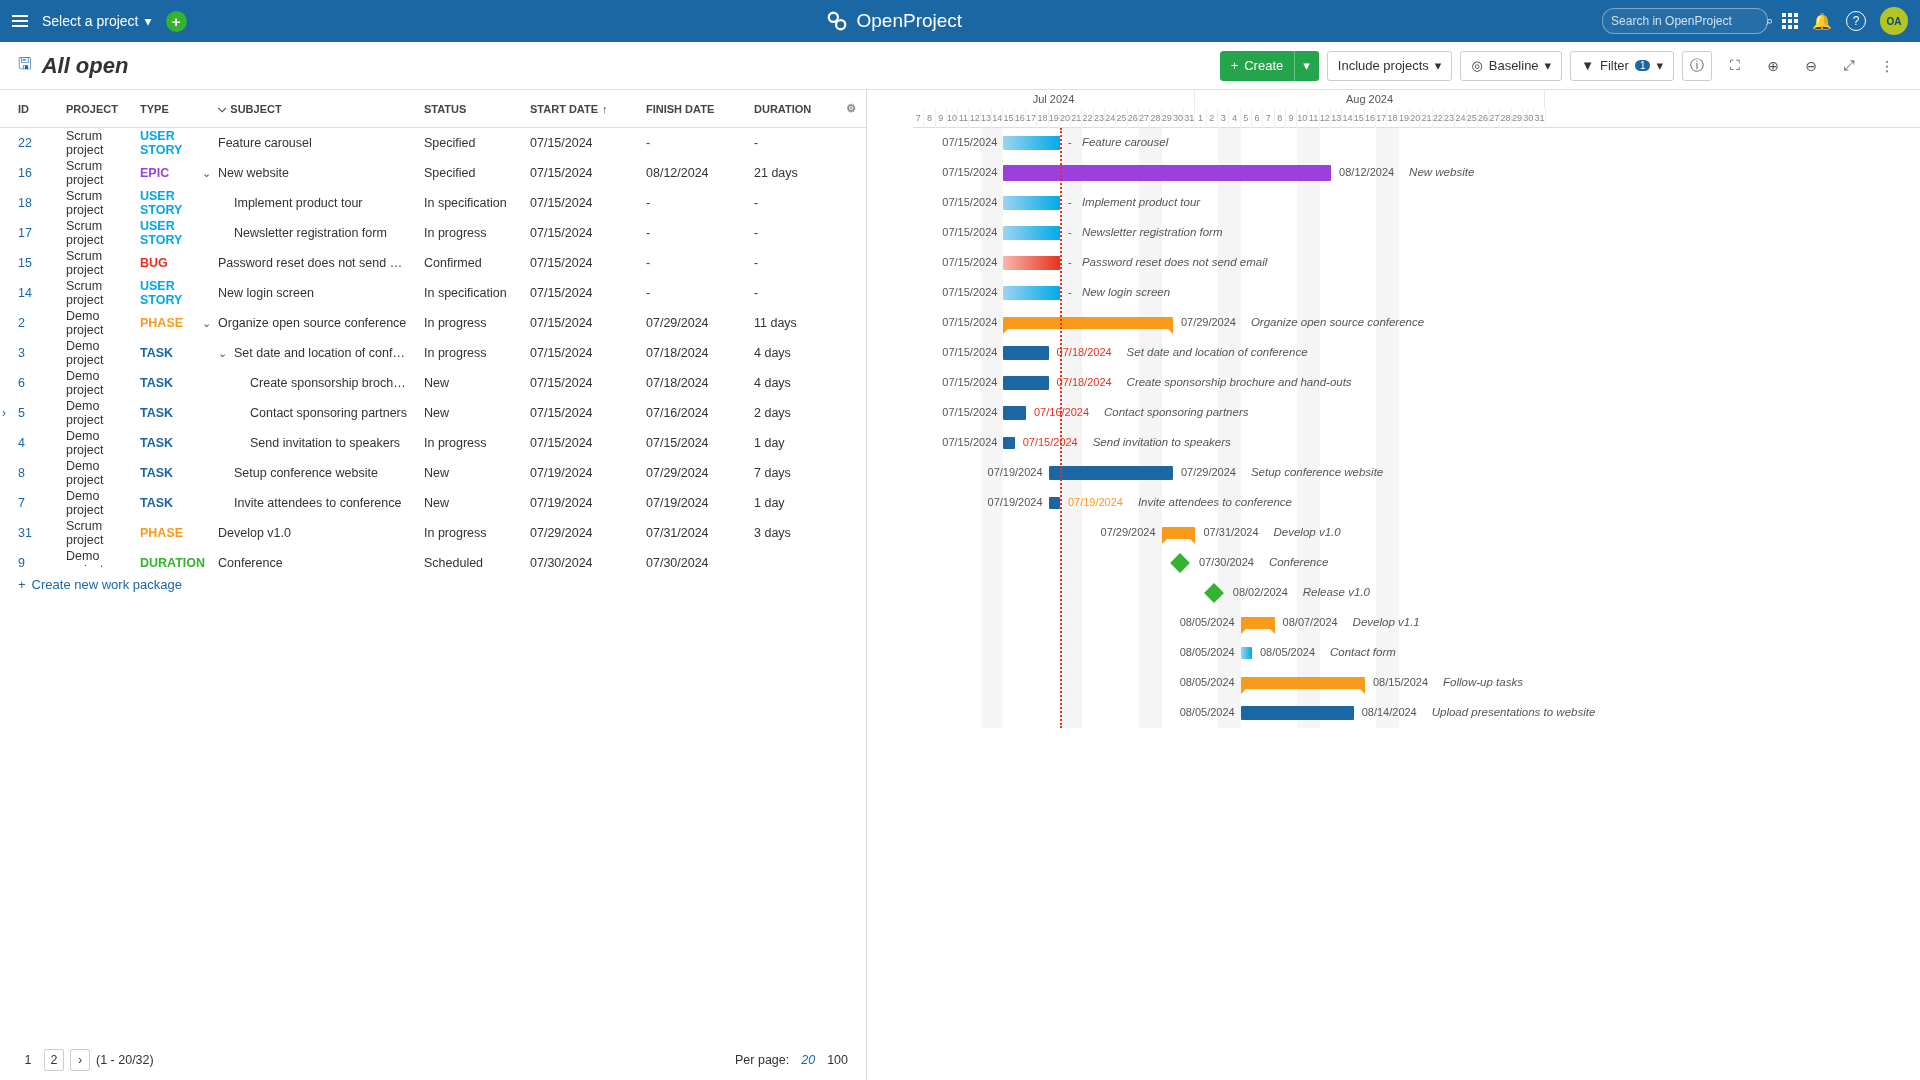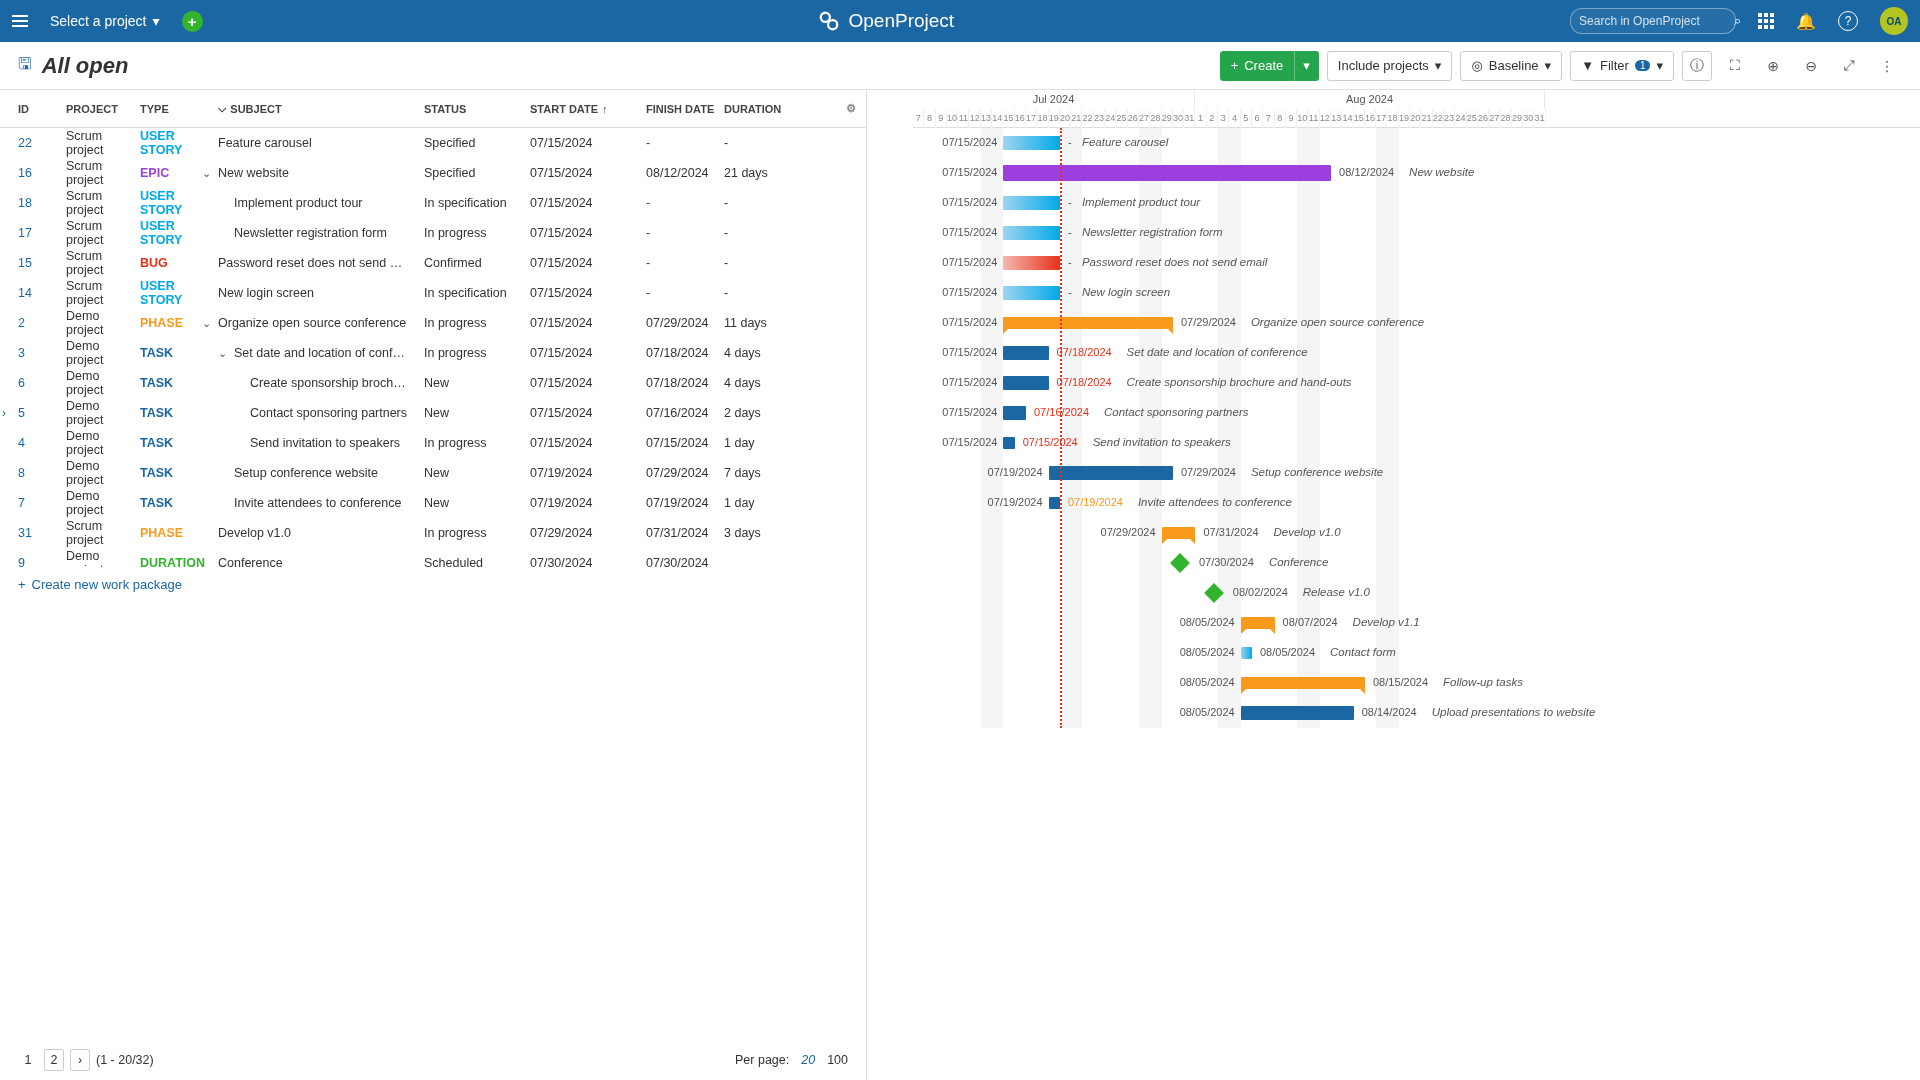--- a/index.html
+++ b/index.html
@@ -1,18 +1,18 @@
 <!DOCTYPE html>
 <html><head>
 <meta charset="utf-8">
 <style>
 * { box-sizing: border-box; margin: 0; padding: 0; }
 body { font-family: -apple-system, "Segoe UI", Arial, sans-serif; font-size: 13px; color: #333; overflow: hidden; }
 .topbar { background: #1A67A3; height: 42px; display: flex; align-items: center; color: #fff; padding: 0 12px; }
-.topbar .left, .topbar .right { display: flex; align-items: center; gap: 22px; }
+.topbar .left, .topbar .right { display: flex; align-items: center; gap: 14px; }
 .topbar .left { flex: 0 0 auto; }
 .topbar .center { flex: 1; display: flex; justify-content: center; align-items: center; gap: 8px; }
 .topbar .logo-text { font-size: 19px; font-weight: 400; }
 .ham { display: flex; flex-direction: column; gap: 3px; cursor: pointer; }
 .ham span { width: 16px; height: 2px; background: #fff; }
 .proj-sel { display: flex; align-items: center; gap: 6px; cursor: pointer; font-size: 14px; }
 .plus-btn { width: 21px; height: 21px; border-radius: 50%; background: #34B32E; display: flex; align-items: center; justify-content: center; font-size: 15px; font-weight: bold; cursor: pointer; }
 .search-box { background: rgba(255,255,255,0.05); border: 1px solid rgba(255,255,255,0.4); border-radius: 12px; height: 26px; display: flex; align-items: center; padding: 0 8px; width: 166px; }
 .search-box input { background: transparent; border: none; color: #fff; outline: none; flex: 1; font-size: 12px; }
 .search-box input::placeholder { color: rgba(255,255,255,0.8); }
@@ -39,21 +39,21 @@
 
 .main { display: flex; height: calc(100vh - 90px); gap: 46px; }
 .table-pane { width: 867px; display: flex; flex-direction: column; border-right: 1px solid #ddd; position: relative; }
 .tbl-head { display: flex; height: 38px; align-items: center; font-size: 11px; font-weight: 700; color: #444; border-bottom: 1px solid #ddd; padding-left: 18px; position: relative; }
 .col-id { width: 48px; }
 .col-proj { width: 74px; }
 .col-type { width: 78px; }
 .col-subj { width: 206px; display: flex; align-items: center; gap: 4px; }
 .col-stat { width: 106px; }
 .col-start { width: 116px; display: flex; align-items: center; gap: 4px; }
-.col-finish { width: 78px; }
+.col-finish { width: 108px; }
 .col-dur { width: 80px; }
 .gear { position: absolute; right: 10px; color: #888; cursor: pointer; }
 .tbl-body { flex: 1; overflow-y: auto; }
 .row { display: flex; height: 30px; align-items: center; padding-left: 18px; font-size: 12.5px; position: relative; }
 .row .col-id { color: #1A67A3; cursor: pointer; }
 .row .col-subj { position: relative; }
 .row .expand { position: absolute; left: -16px; font-size: 11px; color: #555; cursor: pointer; }
 .row-arrow { position: absolute; left: 2px; color: #1A67A3; font-size: 12px; cursor: pointer; }
 .t-userstory { color: #00A9E8; font-weight: 600; }
 .t-epic { color: #9B3FDE; font-weight: 600; }

